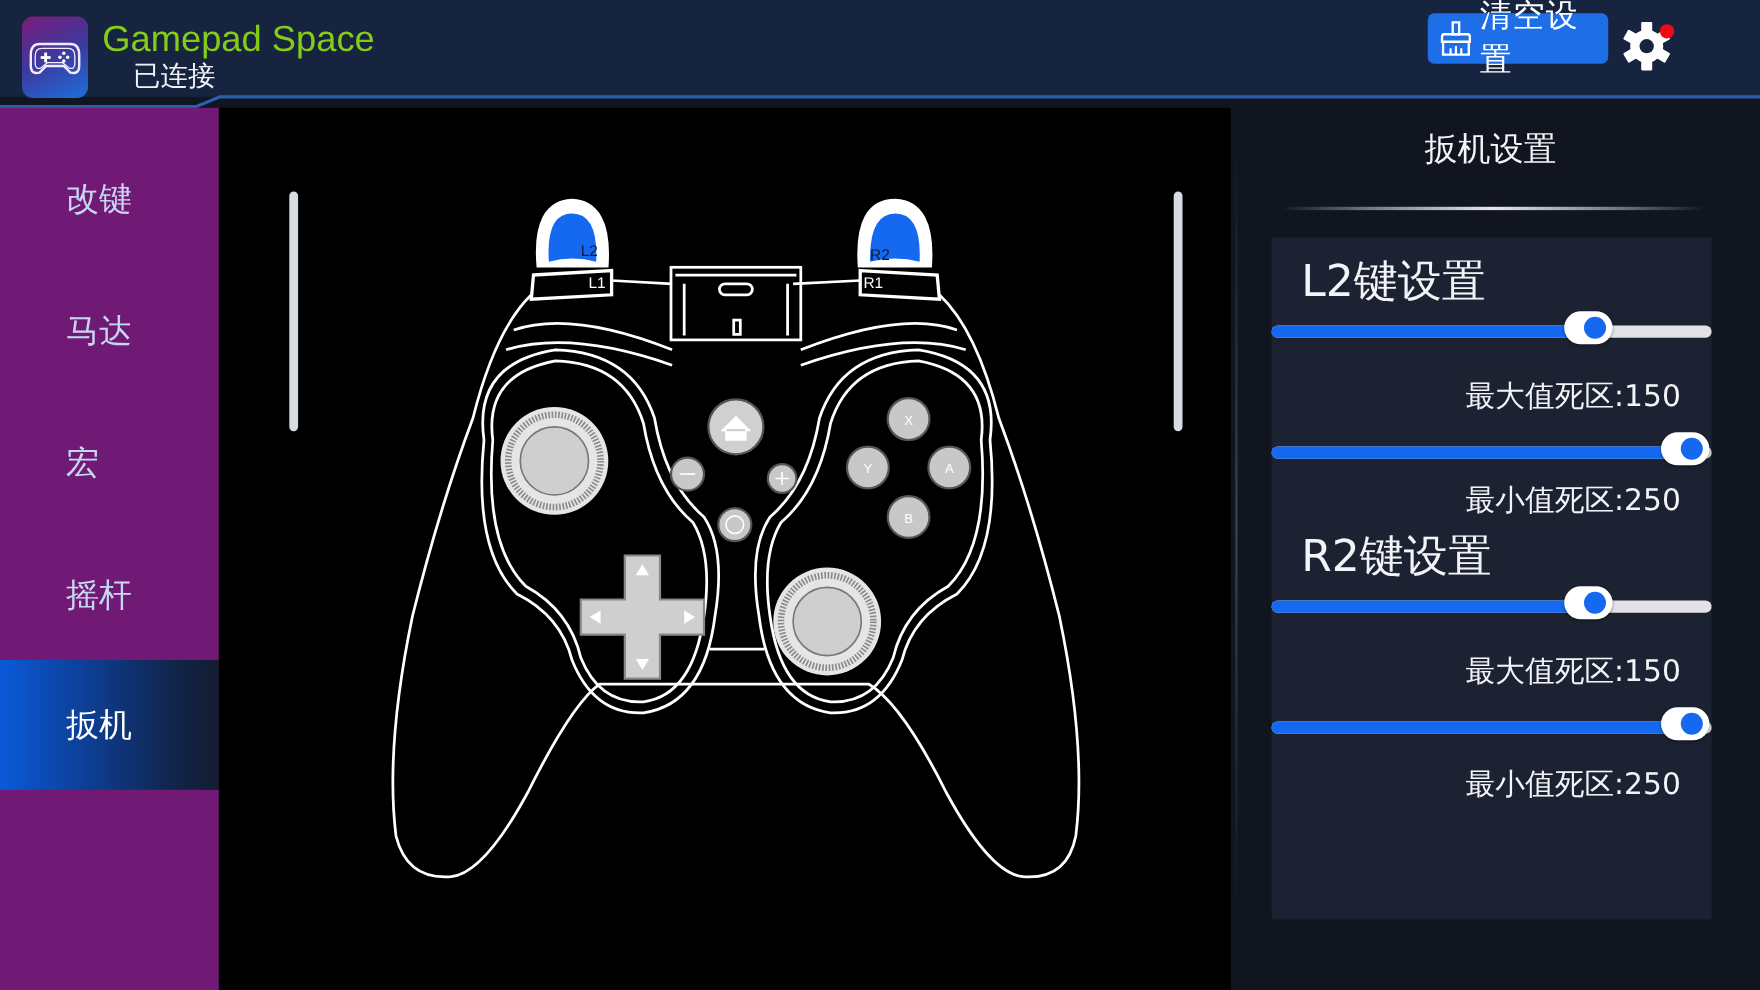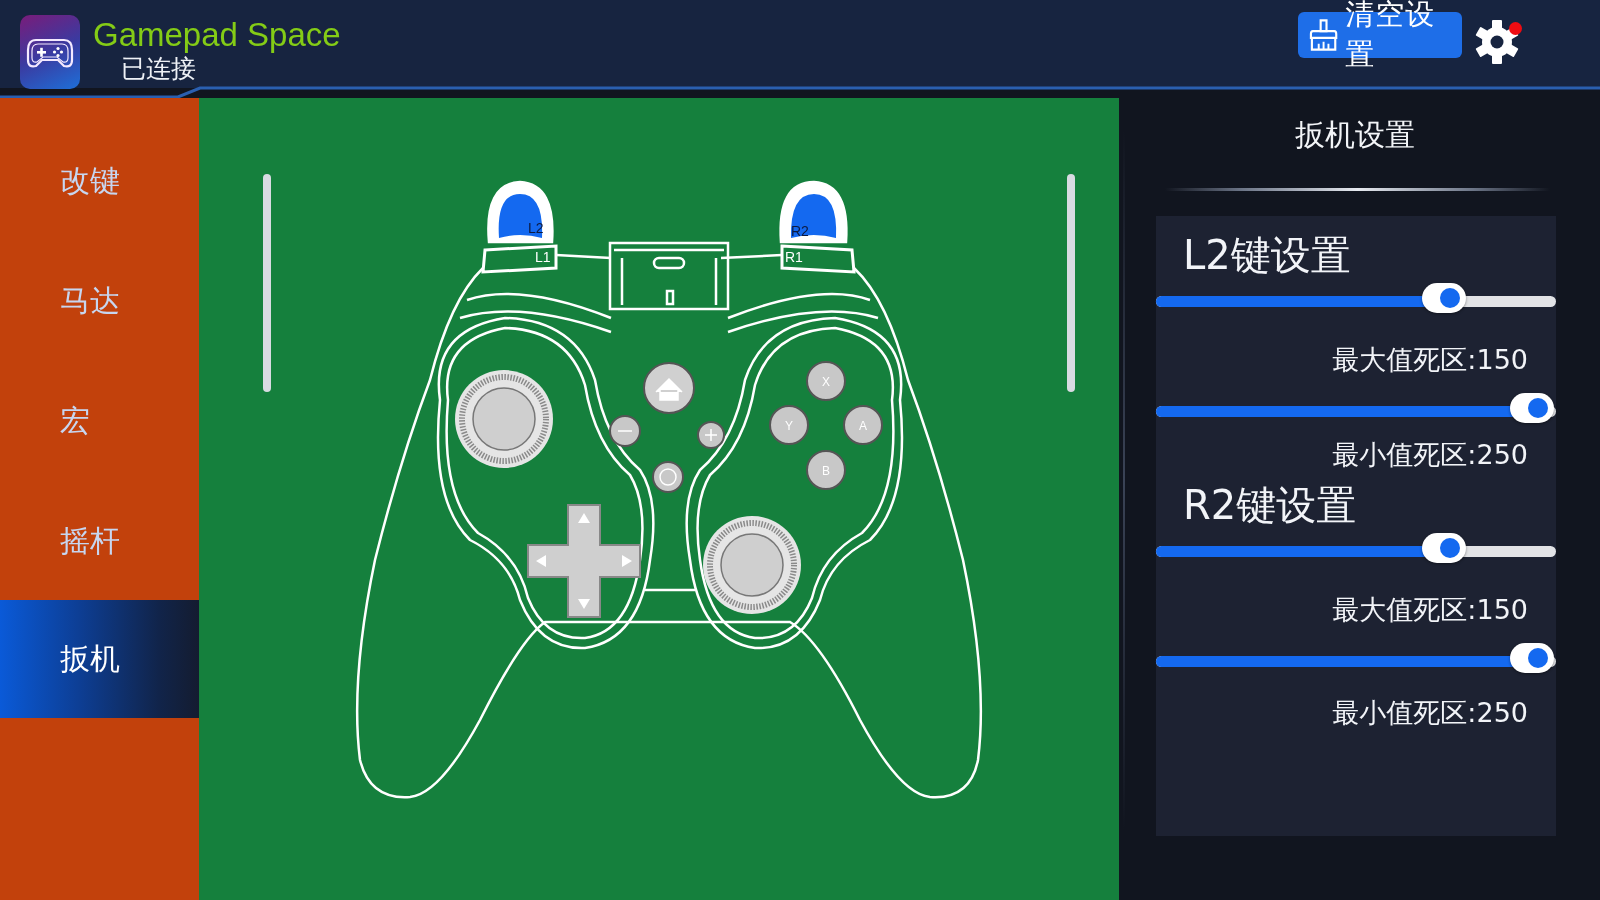--- a/index.html
+++ b/index.html
@@ -13,26 +13,26 @@
     background: linear-gradient(155deg, #7a1c7a 0%, #3b3aa0 50%, #1e6fd8 100%); display: flex; align-items: center; justify-content: center; }
   .app-title { position: absolute; left: 93px; top: 16px; font-size: 33px; color: #84cc16; font-family: "Liberation Sans", sans-serif; }
   .app-status { position: absolute; left: 93px; top: 52px; font-size: 25px; color: #eef1f6; margin-left: 28px; }
   .clear-btn { position: absolute; left: 1298px; top: 12px; width: 164px; height: 46px; border-radius: 6px; background: #1e6ee8;
     display: flex; align-items: center; padding-left: 10px; gap: 6px; cursor: pointer; }
   .clear-btn .label { font-size: 29px; color: #fff; letter-spacing: 1px; }
   .gear { position: absolute; left: 1474px; top: 19px; width: 46px; height: 46px; cursor: pointer; }
   .gear-dot { position: absolute; left: 1509px; top: 22px; width: 13px; height: 13px; border-radius: 50%; background: #ee0c12; }
 
   
-  .sidebar { position: absolute; left: 0; top: 98px; width: 199px; height: 802px; background: #c2410c; }
+  .sidebar { position: absolute; left: 0; top: 98px; width: 199px; height: 802px; background: #701a75; }
   .side-item { position: absolute; left: 0; width: 199px; height: 118px; display: flex; align-items: center; padding-left: 60px; font-size: 30px; color: #c7d6f0; cursor: pointer; }
   .side-item.active { background: linear-gradient(90deg, #0a5ad8 0%, #0d3e94 40%, #11244a 80%, #141c30 100%); color: #fff; }
 
   
-  .stage { position: absolute; left: 199px; top: 98px; width: 920px; height: 802px; background: #15803d; }
+  .stage { position: absolute; left: 199px; top: 98px; width: 920px; height: 802px; background: #000000; }
   .side-bar-l, .side-bar-r { position: absolute; width: 8px; height: 218px; border-radius: 4px; background: #d8dbe2; }
   .side-bar-l { left: 64px; top: 76px; }
   .side-bar-r { left: 868px; top: 76px; }
 
   
   .panel-divider { position: absolute; left: 1123px; top: 130px; width: 2px; height: 700px; background: linear-gradient(180deg, rgba(80,90,110,0) 0%, #3a4356 50%, rgba(80,90,110,0) 100%); }
   .panel-title { position: absolute; left: 1120px; top: 115px; width: 470px; text-align: center; font-size: 30px; color: #f3f5f8; }
   .panel-rule { position: absolute; left: 1165px; top: 188px; width: 385px; height: 3px;
     background: linear-gradient(90deg, rgba(255,255,255,0) 0%, #6c7587 20%, #e6e9ef 50%, #6c7587 80%, rgba(255,255,255,0) 100%); }
   .card { position: absolute; left: 1156px; top: 216px; width: 400px; height: 620px; background: #1d2232; }

